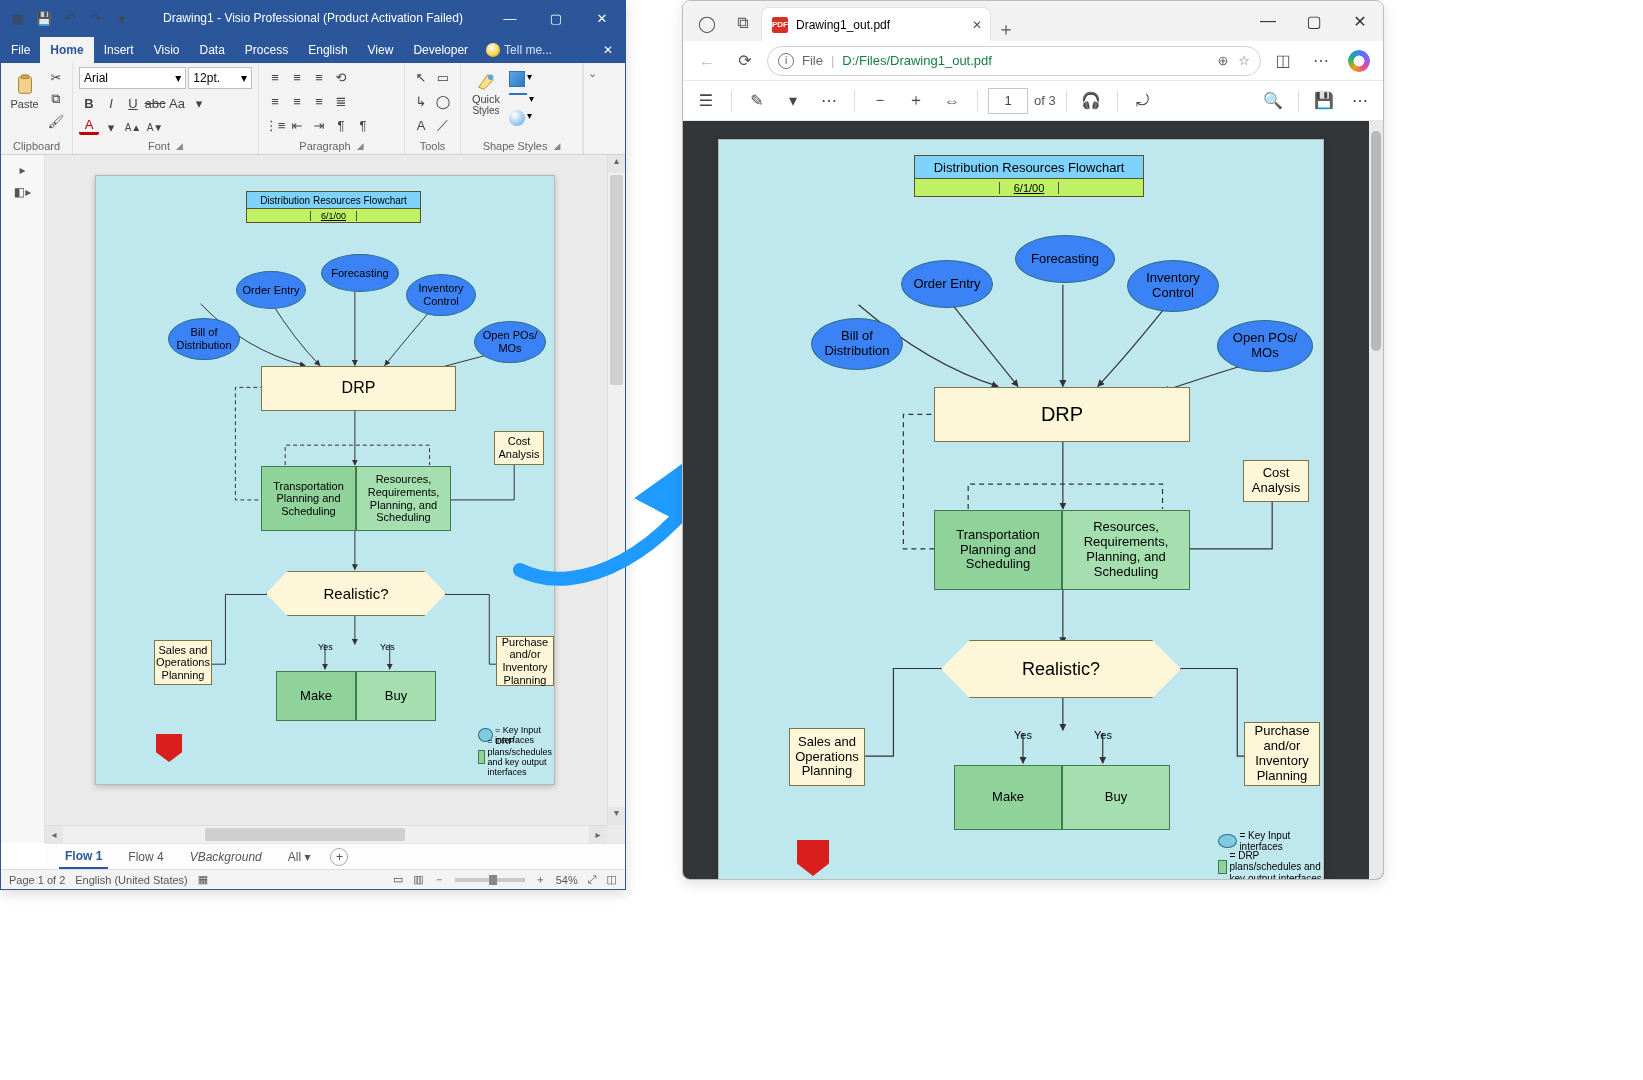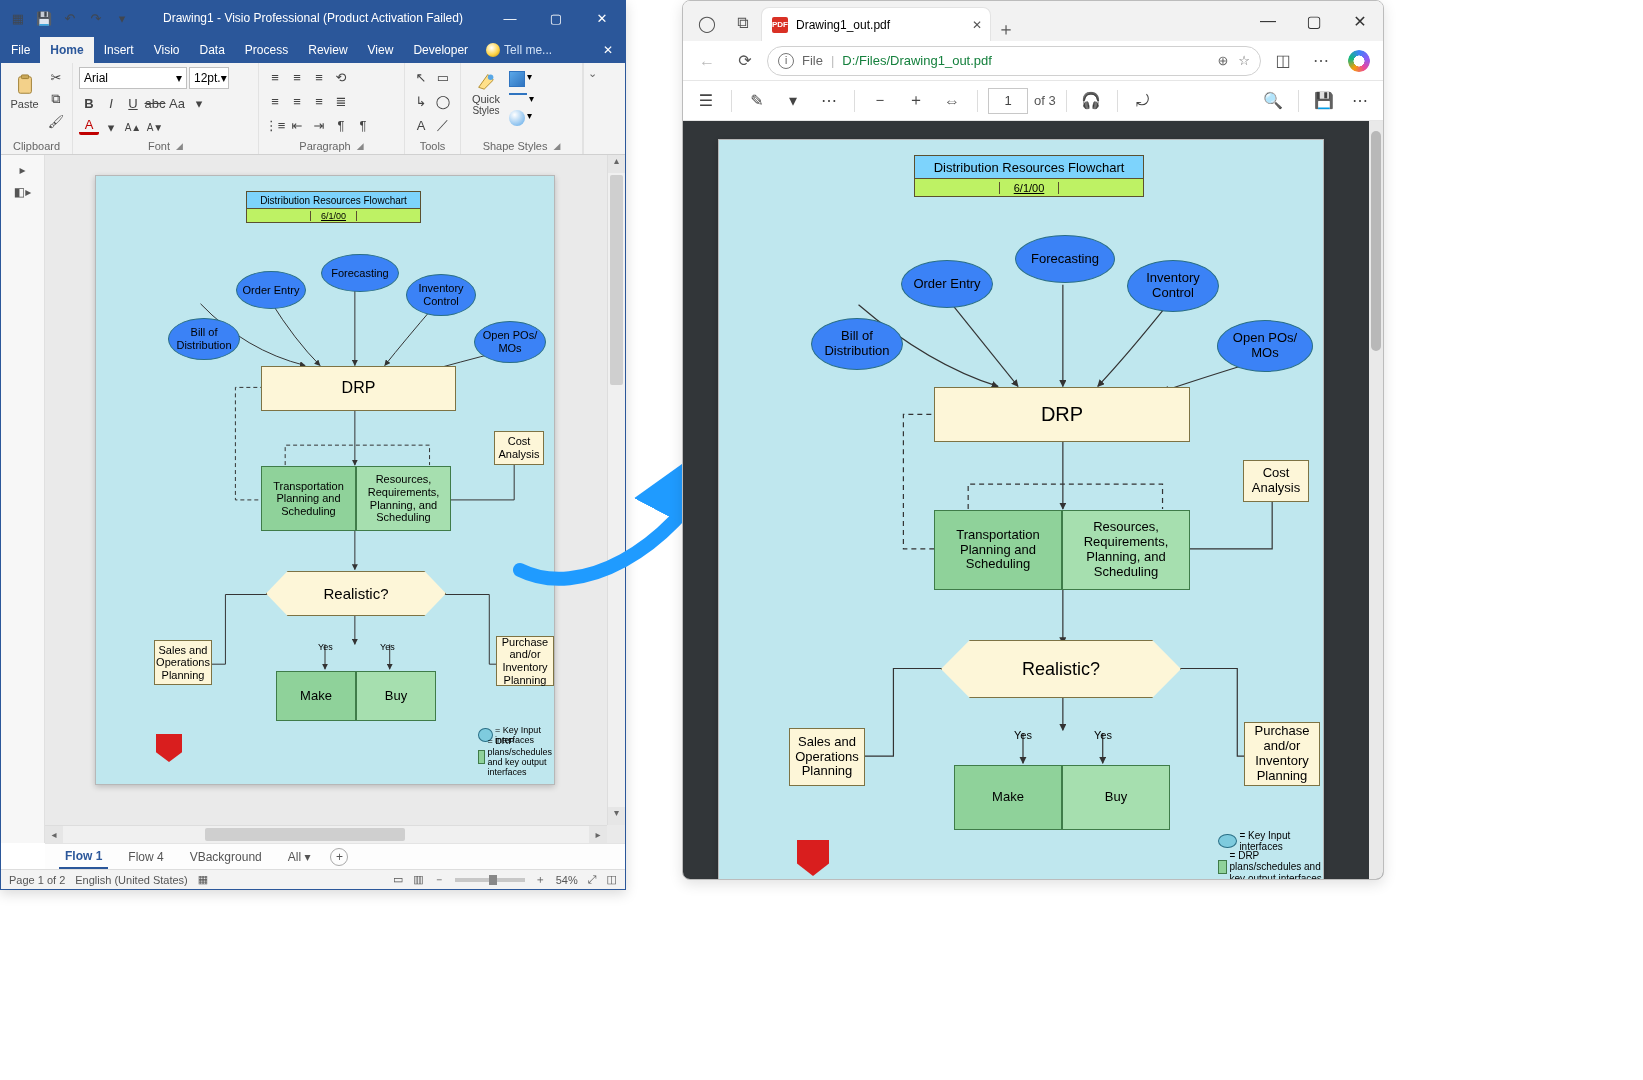--- a/index.html
+++ b/index.html
@@ -24,21 +24,21 @@
 
 .ribbon { height: 92px; background: #f3f3f3; border-bottom: 1px solid #d0d0d0; display: flex; }
 .rgroup { border-right: 1px solid #e2e2e2; padding: 4px 6px 2px; display: flex; flex-direction: column; justify-content: space-between; }
 .rgroup .label { text-align: center; font-size: 11px; color: #666; padding-top: 2px; display:flex; justify-content:center; gap:6px; align-items:center;}
 .rgroup .label .dlg{ font-size:9px; color:#888;}
 .rbody { display: flex; gap: 4px; align-items: flex-start; }
 .ricon { width: 20px; height: 20px; display: inline-flex; align-items: center; justify-content: center; font-size: 13px; color: #444; border-radius: 2px; }
 .big { width: 38px; height: 50px; flex-direction: column; font-size: 11px; gap: 2px; }
 .big svg{ width:22px; height:22px;}
 .font-box, .size-box { height: 22px; border: 1px solid #c0c0c0; background: #fff; font-size: 12px; padding: 0 4px; display: flex; align-items: center; justify-content: space-between; }
-.font-box { width: 108px; } .size-box { width: 40px; }
+.font-box { width: 108px; } .size-box { width: 64px; }
 .row { display: flex; gap: 2px; }
 .col { display: flex; flex-direction: column; gap: 2px; }
 .ricon.under{ text-decoration: underline;}
 .ricon.strike{ text-decoration: line-through;}
 .ricon.red{ color:#c00000; border-bottom:3px solid #c00000; height:18px;}
 .ricon.sup{ font-size:10px;}
 .shape-fill{ width:16px;height:16px;background:linear-gradient(135deg,#5aa7e8,#2f74c0);border:1px solid #2f74c0;}
 .shape-line{ width:18px;height:2px;background:#2f74c0;}
 .shape-eff{ width:16px;height:16px;border-radius:50%;background:radial-gradient(circle at 35% 30%,#fff,#5aa7e8);}
 .collapse{ width:18px; border-left:1px solid #e2e2e2; display:flex; align-items:flex-start; justify-content:center; color:#666; font-size:11px; padding-top:4px;}
@@ -140,21 +140,21 @@
     </div>
   </div>
 
   <div class="visio-tabs">
     <div class="tab">File</div>
     <div class="tab active">Home</div>
     <div class="tab">Insert</div>
     <div class="tab">Visio</div>
     <div class="tab">Data</div>
     <div class="tab">Process</div>
-    <div class="tab">Review</div>
+    <div class="tab">English</div>
     <div class="tab">View</div>
     <div class="tab">Developer</div>
     <div class="tell">
         <span class="bulb"></span>
         <span>Tell me...</span>
       </div>
     <div class="close">✕</div>
   </div>
 
   <div class="ribbon">
@@ -368,21 +368,21 @@
     <div class="hscroll">
         <div class="lf">◂</div>
         <div class="thumb"></div>
         <div class="rt">▸</div>
       </div>
   </div>
 
   <div class="page-tabs">
     <span class="pt active">Flow 1</span>
     <span class="pt">Flow 4</span>
-    <span class="pt" style="">VBackground</span>
+    <span class="pt" style="font-style:italic">VBackground</span>
     <span class="pt"><span>All</span> ▾</span>
     <span class="add">+</span>
   </div>
 
   <div class="statusbar">
     <span>Page 1 of 2</span>
     <span>English (United States)</span>
     <span>▦</span>
     <span class="spacer"></span>
     <span>▭</span>

